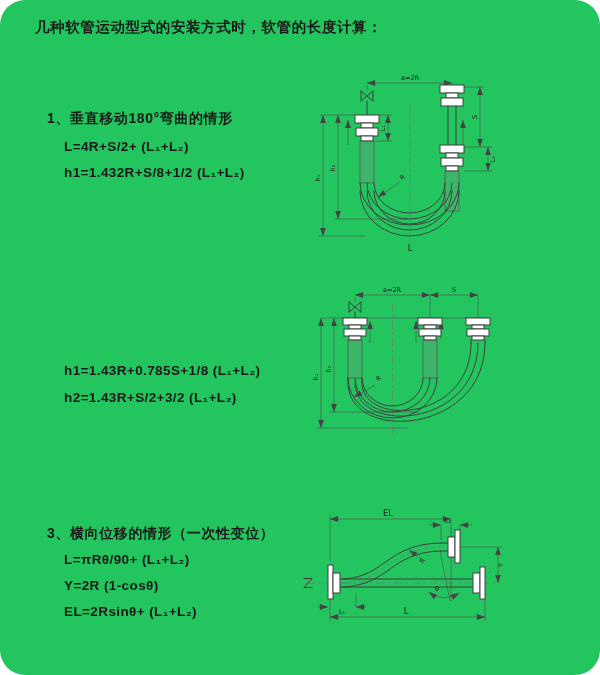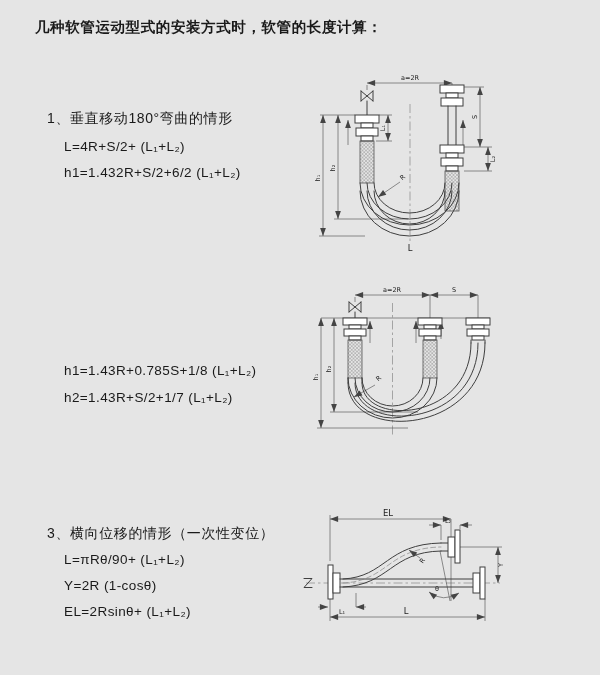--- a/index.html
+++ b/index.html
@@ -1,21 +1,21 @@
 <!DOCTYPE html>
 <html><head>
 <meta charset="utf-8">
 <style>
   html,body{margin:0;padding:0;background:#fff;}
   body{width:600px;height:675px;position:relative;overflow:hidden;
        font-family:"Liberation Sans","DejaVu Sans",sans-serif;color:#1a1a1a;}
-  .page{position:absolute;inset:0;background:#e5e5e5;}
+  .page{position:absolute;inset:0;background:#22c55e;border-radius:25px;}
   .title{position:absolute;left:35px;top:18px;font-size:14.5px;font-weight:700;letter-spacing:.6px;white-space:nowrap;}
-  .sec-h{position:absolute;font-size:14px;font-weight:400;letter-spacing:.6px;white-space:nowrap;}
-  .formula{position:absolute;font-size:13.5px;font-weight:400;letter-spacing:.4px;white-space:nowrap;}
+  .sec-h{position:absolute;font-size:14px;font-weight:700;letter-spacing:.6px;white-space:nowrap;}
+  .formula{position:absolute;font-size:13.5px;font-weight:700;letter-spacing:.4px;white-space:nowrap;}
   figure{margin:0;padding:0;position:absolute;}
   #d1{left:310px;top:70px;width:280px;height:185px;}
   #d2{left:308px;top:285px;width:285px;height:165px;}
   #d3{left:298px;top:503px;width:300px;height:140px;}
   svg{display:block;width:100%;height:100%;}
   .draw{stroke:#3f3f3f;stroke-width:1;fill:none;stroke-linecap:round;}
   .fit{stroke:#3f3f3f;stroke-width:1;fill:#ffffff;}
   .dim{stroke:#555;stroke-width:.65;fill:none;}
   .cl{stroke:#777;stroke-width:.6;fill:none;stroke-dasharray:9 3 2.5 3;}
   .cld{stroke:#777;stroke-width:.6;fill:none;stroke-dasharray:5 3;}
@@ -24,24 +24,24 @@
 </style>
 </head>
 <body>
 
 <div class="page">
 
   <div class="title">几种软管运动型式的安装方式时，软管的长度计算：</div>
 
   <div class="sec-h" style="left:47px;top:110px">1、垂直移动180°弯曲的情形</div>
   <div class="formula" style="left:64px;top:139px">L=4R+S/2+ (L₁+L₂)</div>
-  <div class="formula" style="left:64px;top:165px">h1=1.432R+S/2+6/2 (L₁+L₂)</div>
+  <div class="formula" style="left:64px;top:165px">h1=1.432R+S/8+1/2 (L₁+L₂)</div>
 
   <div class="formula" style="left:64px;top:363px">h1=1.43R+0.785S+1/8 (L₁+L₂)</div>
-  <div class="formula" style="left:64px;top:390px">h2=1.43R+S/2+1/7 (L₁+L₂)</div>
+  <div class="formula" style="left:64px;top:390px">h2=1.43R+S/2+3/2 (L₁+L₂)</div>
 
   <div class="sec-h" style="left:47px;top:525px">3、横向位移的情形（一次性变位）</div>
   <div class="formula" style="left:64px;top:552px">L=πRθ/90+ (L₁+L₂)</div>
   <div class="formula" style="left:64px;top:578px">Y=2R (1-cosθ)</div>
   <div class="formula" style="left:64px;top:604px">EL=2Rsinθ+ (L₁+L₂)</div>
 
   <figure id="d1">
     <svg viewBox="0 0 280 185">
       <defs>
         <pattern id="hA" width="3.5" height="3.5" patternUnits="userSpaceOnUse">

